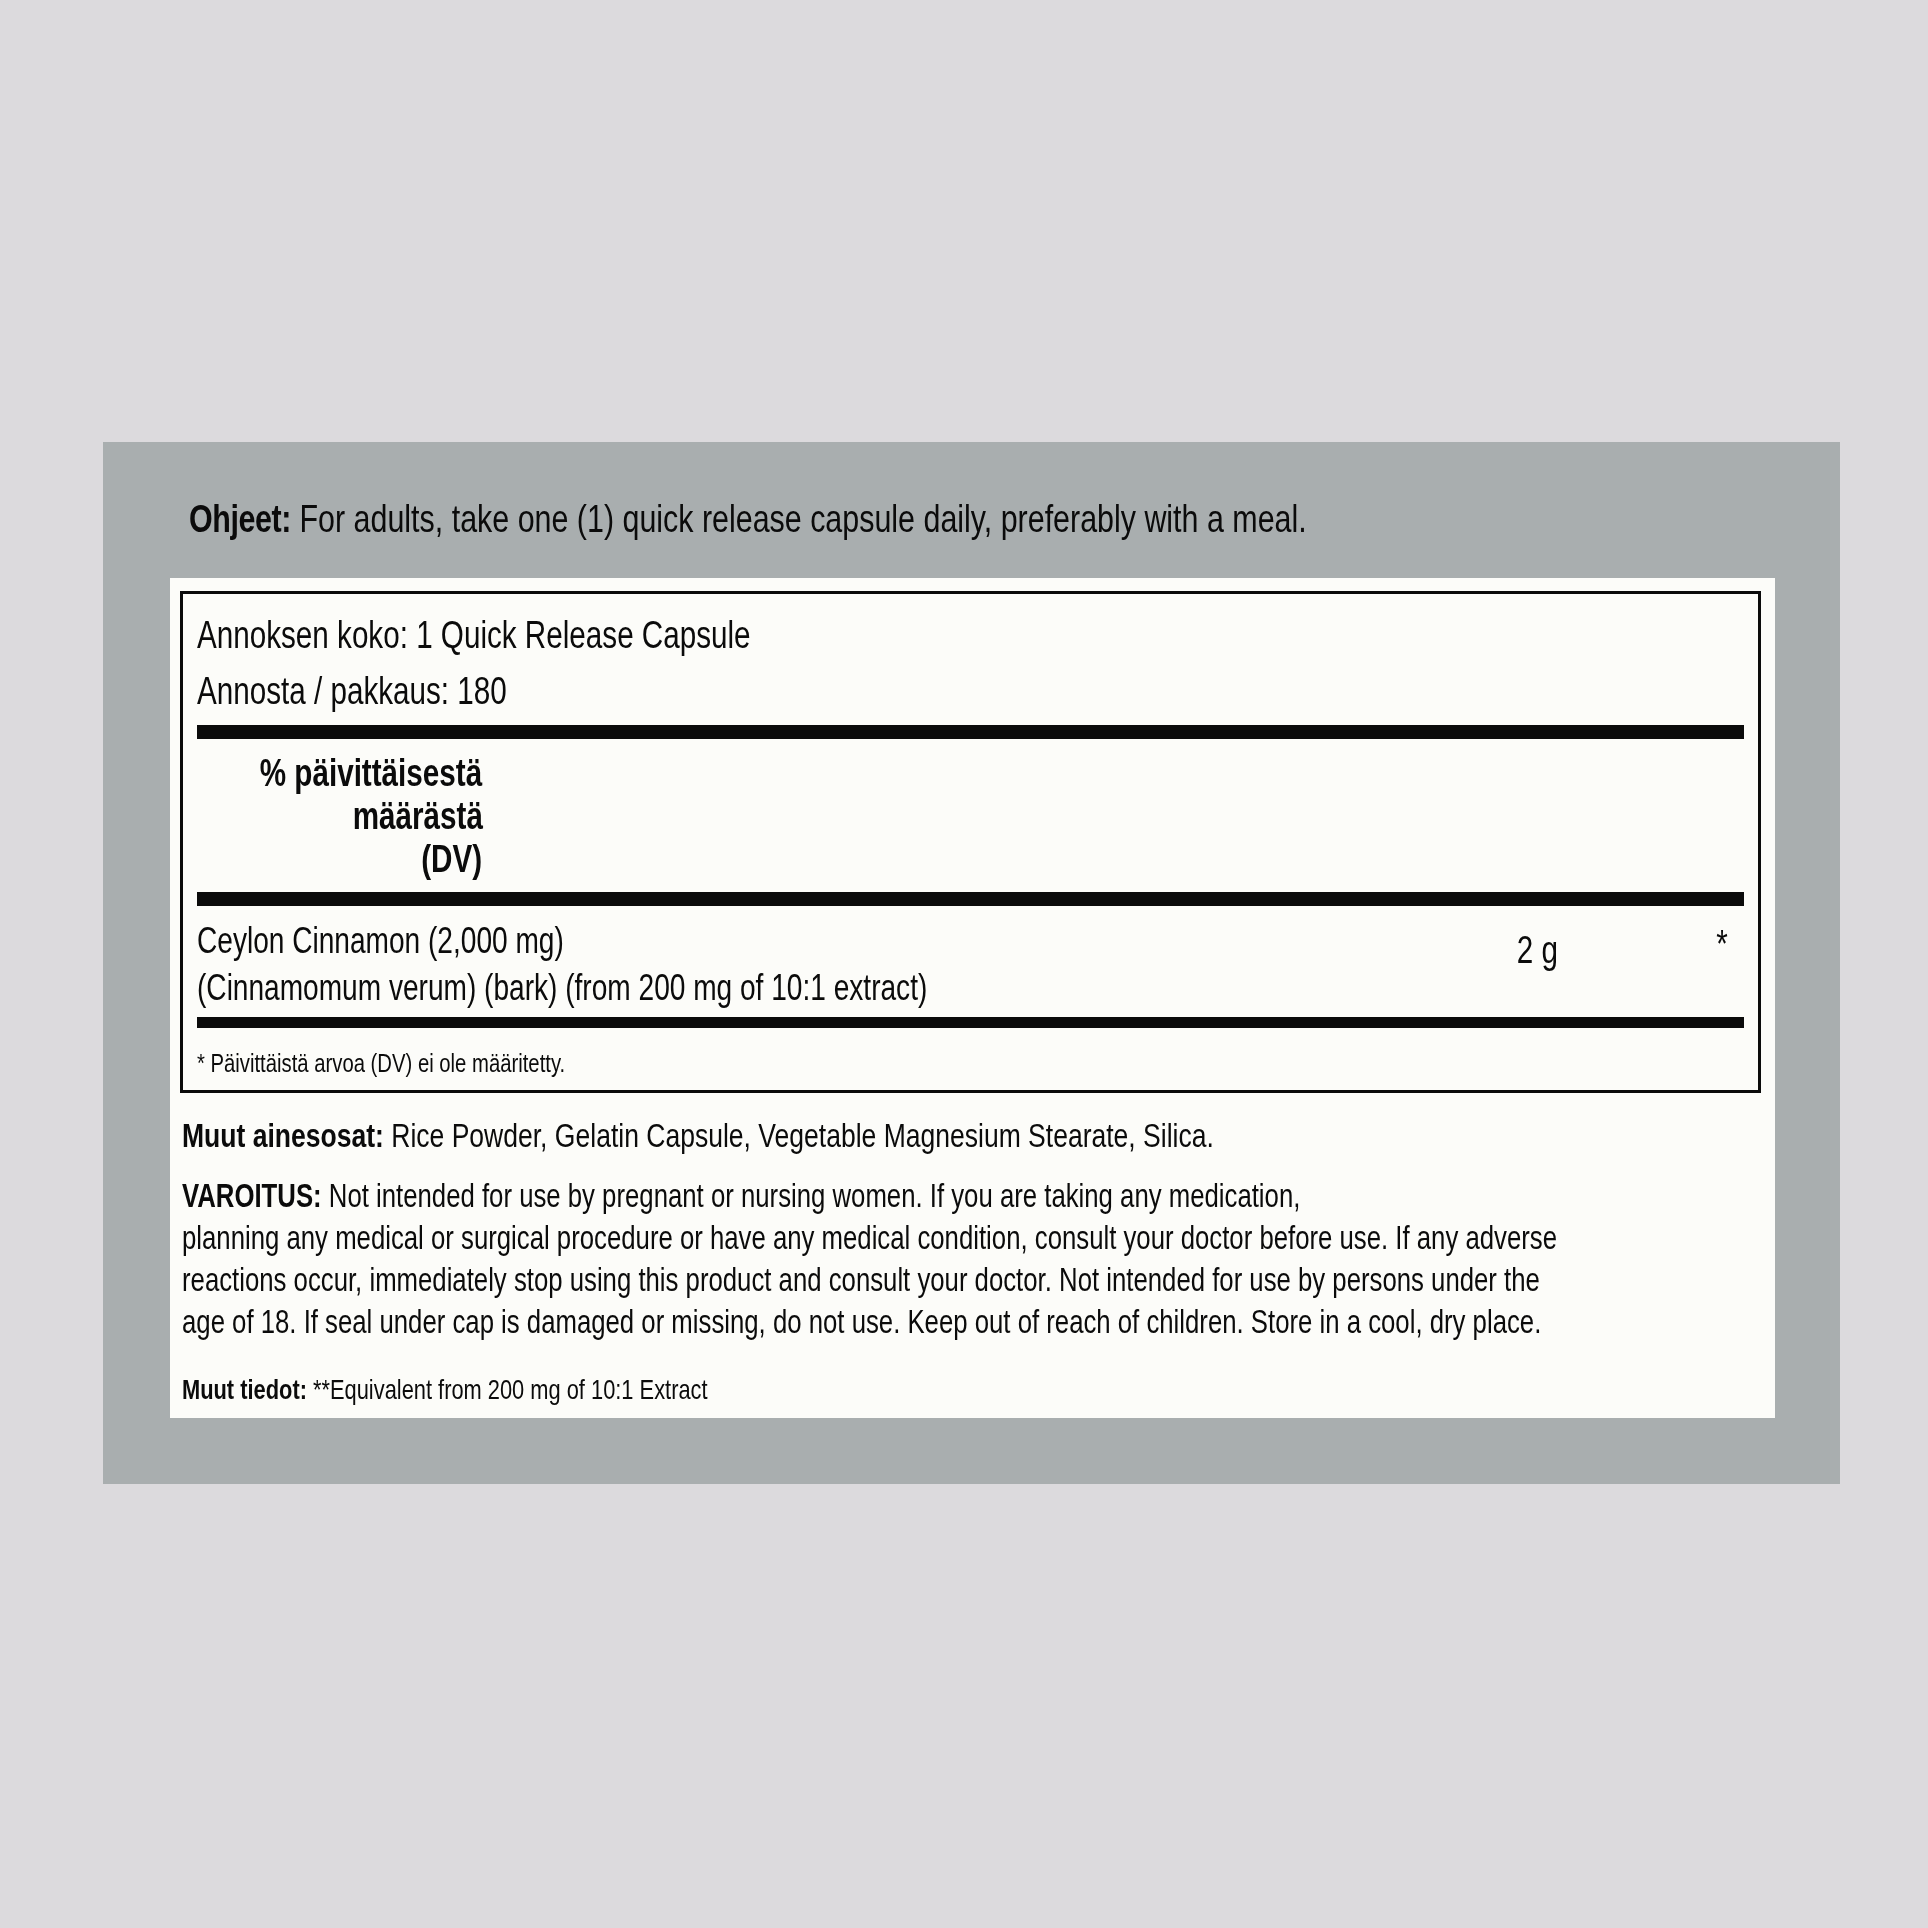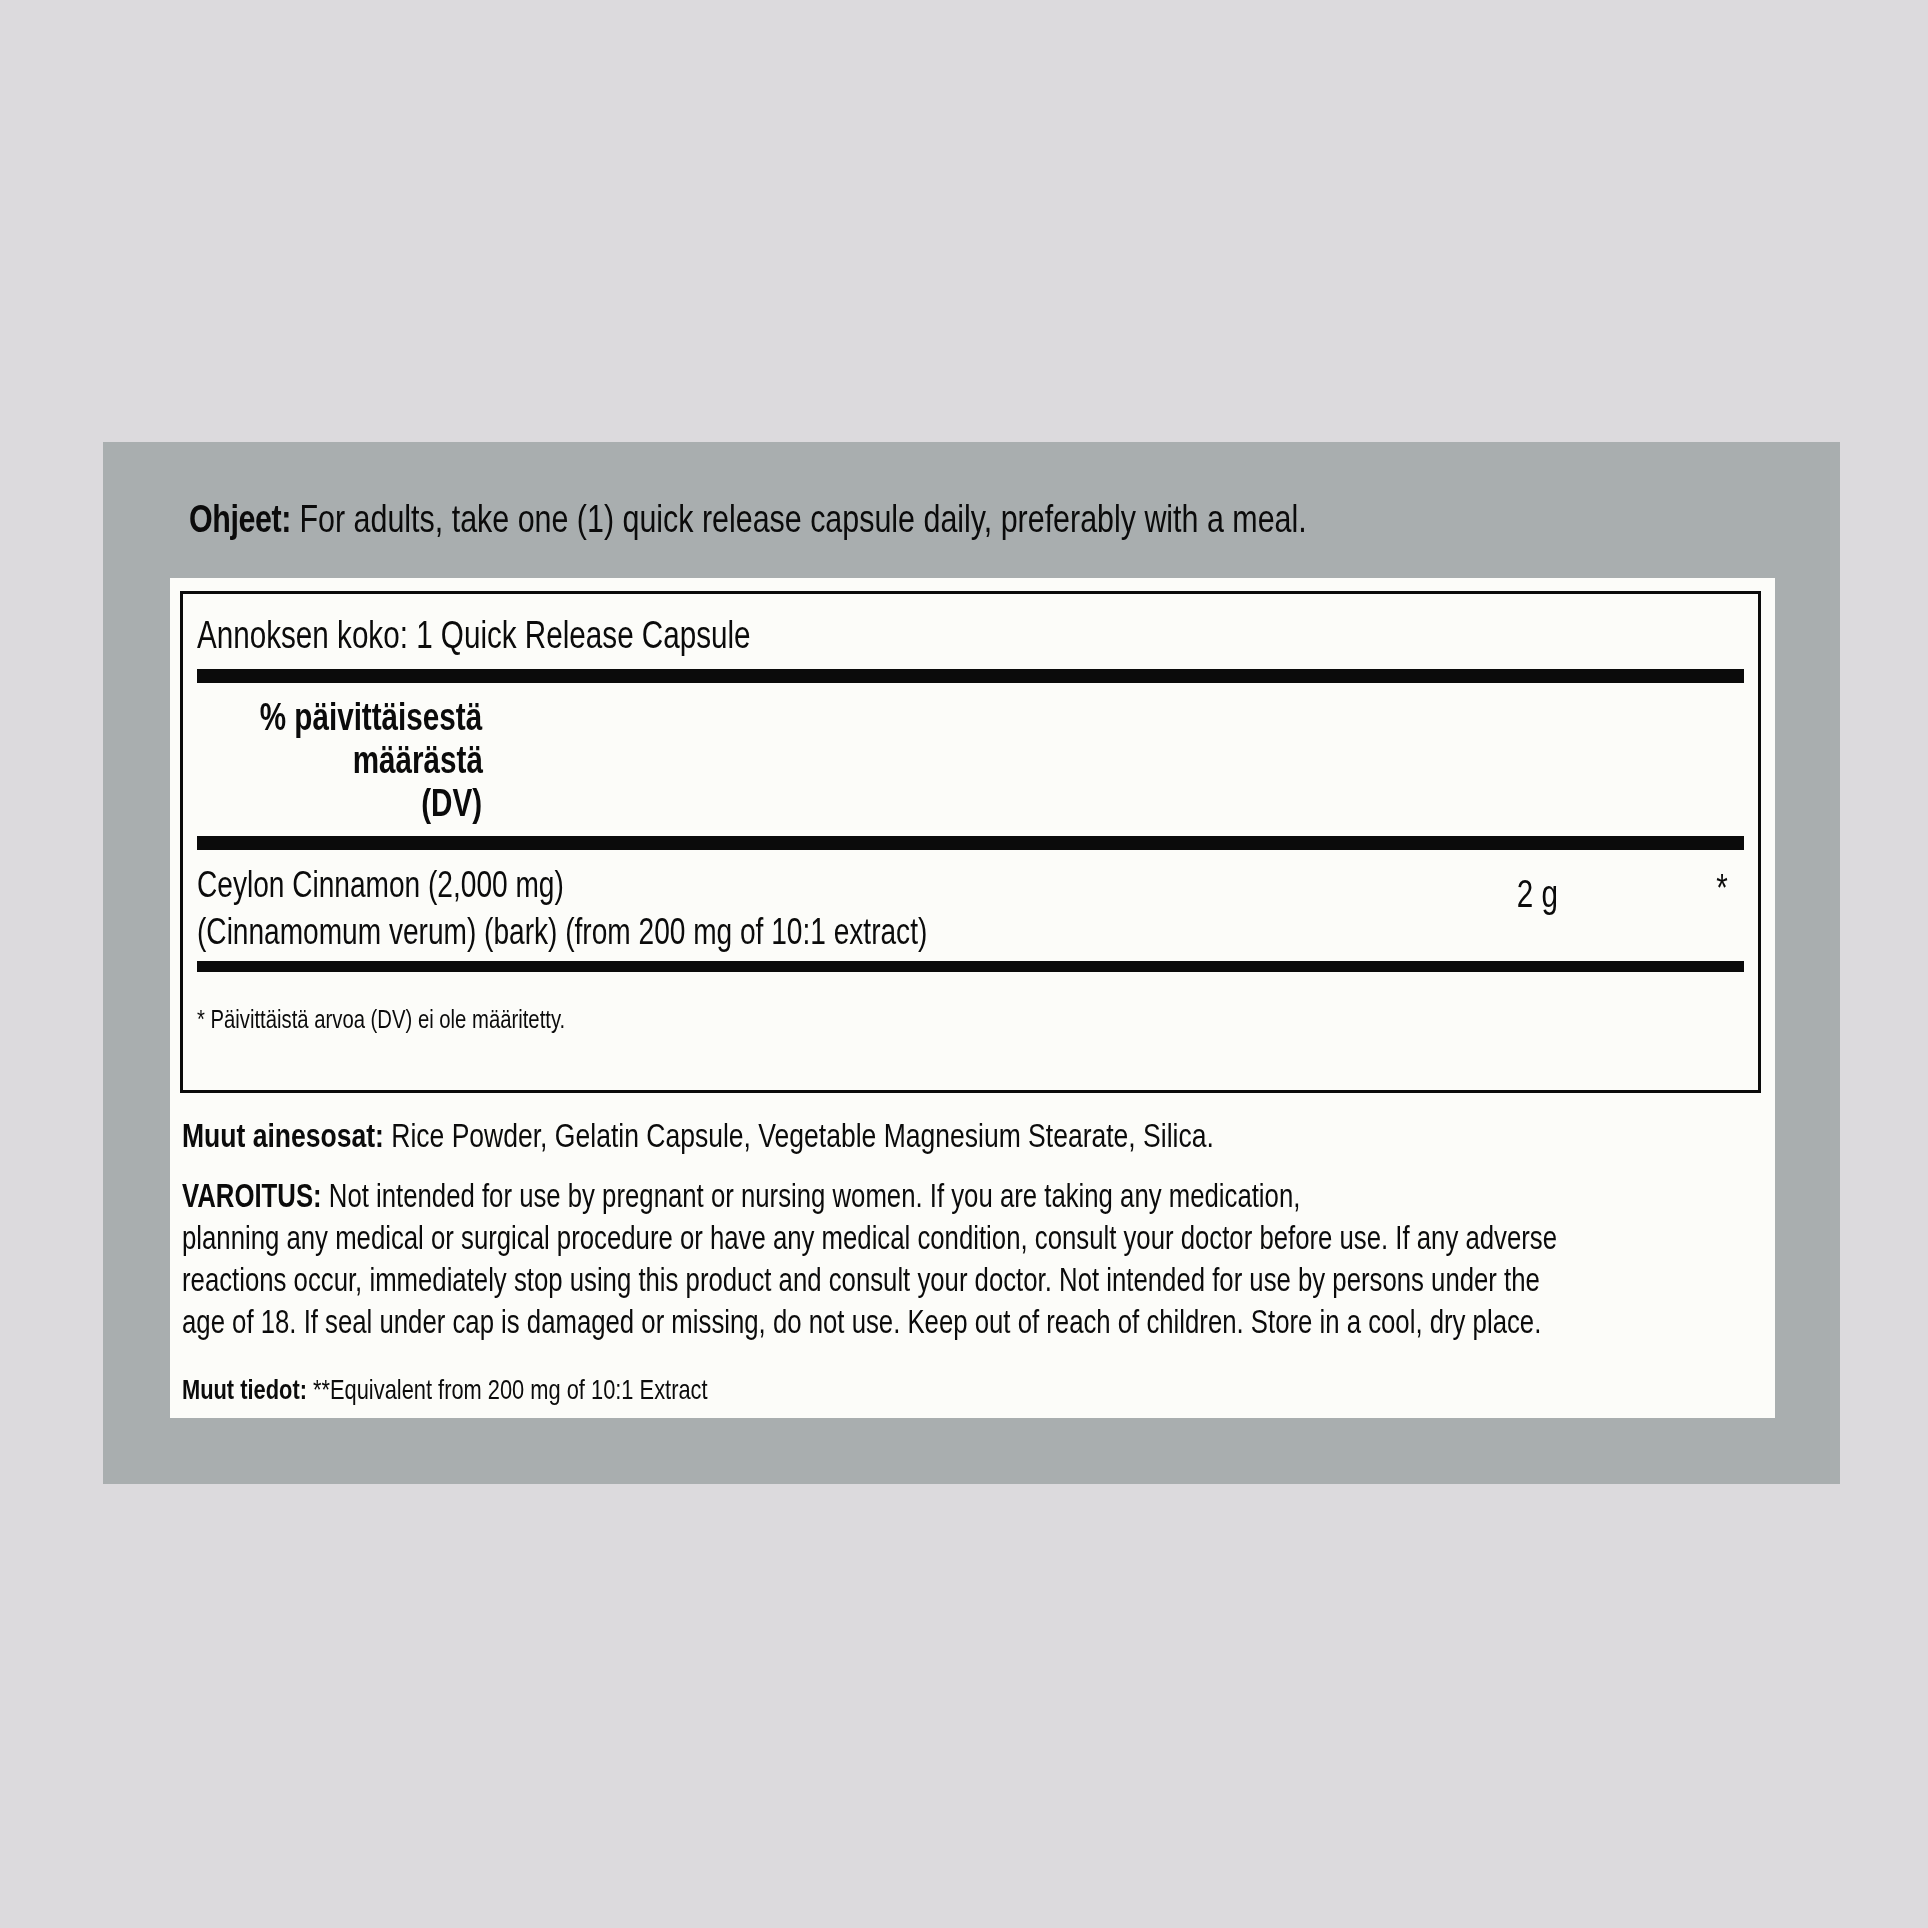--- a/index.html
+++ b/index.html
@@ -51,41 +51,44 @@
 
   .hdr-row{display:flex;justify-content:space-between;margin-top:13px;}
   .hdr-left div{font-size:38px;font-weight:bold;line-height:43px;}
   .hdr-right div{font-size:38px;font-weight:bold;line-height:43px;text-align:right;padding-right:19px;}
 
   .ing-row{display:flex;margin-top:11.3px;justify-content:space-between;}
   .ing-name{flex:1;font-size:36px;line-height:47px;}
   .ing-amt{width:188px;text-align:center;font-size:38px;padding-top:11.3px;}
   .ing-dv{width:113px;text-align:right;font-size:38px;padding-top:5.6px;padding-right:17px;}
 
-  .footnote{font-size:26px;margin-top:32px;}
+  .footnote{font-size:26px;margin-top:20px;}
 
   .ainesosat{position:absolute;left:12.2px;top:537px;font-size:34px;line-height:1.2;}
   .varoitus{position:absolute;left:12.2px;top:597px;font-size:33px;line-height:42px;}
   .tiedot{position:absolute;left:12.2px;top:789px;font-size:28px;line-height:1.2;margin-top:6px;}
 </style>
 </head>
 <body>
 
 <div class="panel">
 
   <div class="ohjeet">
     <span class="cond"><b>Ohjeet:</b> <span>For adults, take one (1) quick release capsule daily, preferably with a meal.</span></span>
   </div>
 
   <div class="sheet">
 
     <div class="box">
 
       <div class="serving">
         <span class="cond">Annoksen koko: 1 Quick Release Capsule</span>
+      </div>
+      <div class="serving">
+        <span class="cond">Annosta / pakkaus: 180</span>
       </div>
 
       <div class="bar bar1"></div>
 
       <div class="hdr-row">
         <div class="hdr-right">
           <div><span class="cond cr">% päivittäisestä</span></div>
           <div><span class="cond cr">määrästä</span></div>
           <div><span class="cond cr">(DV)</span></div>
         </div>

